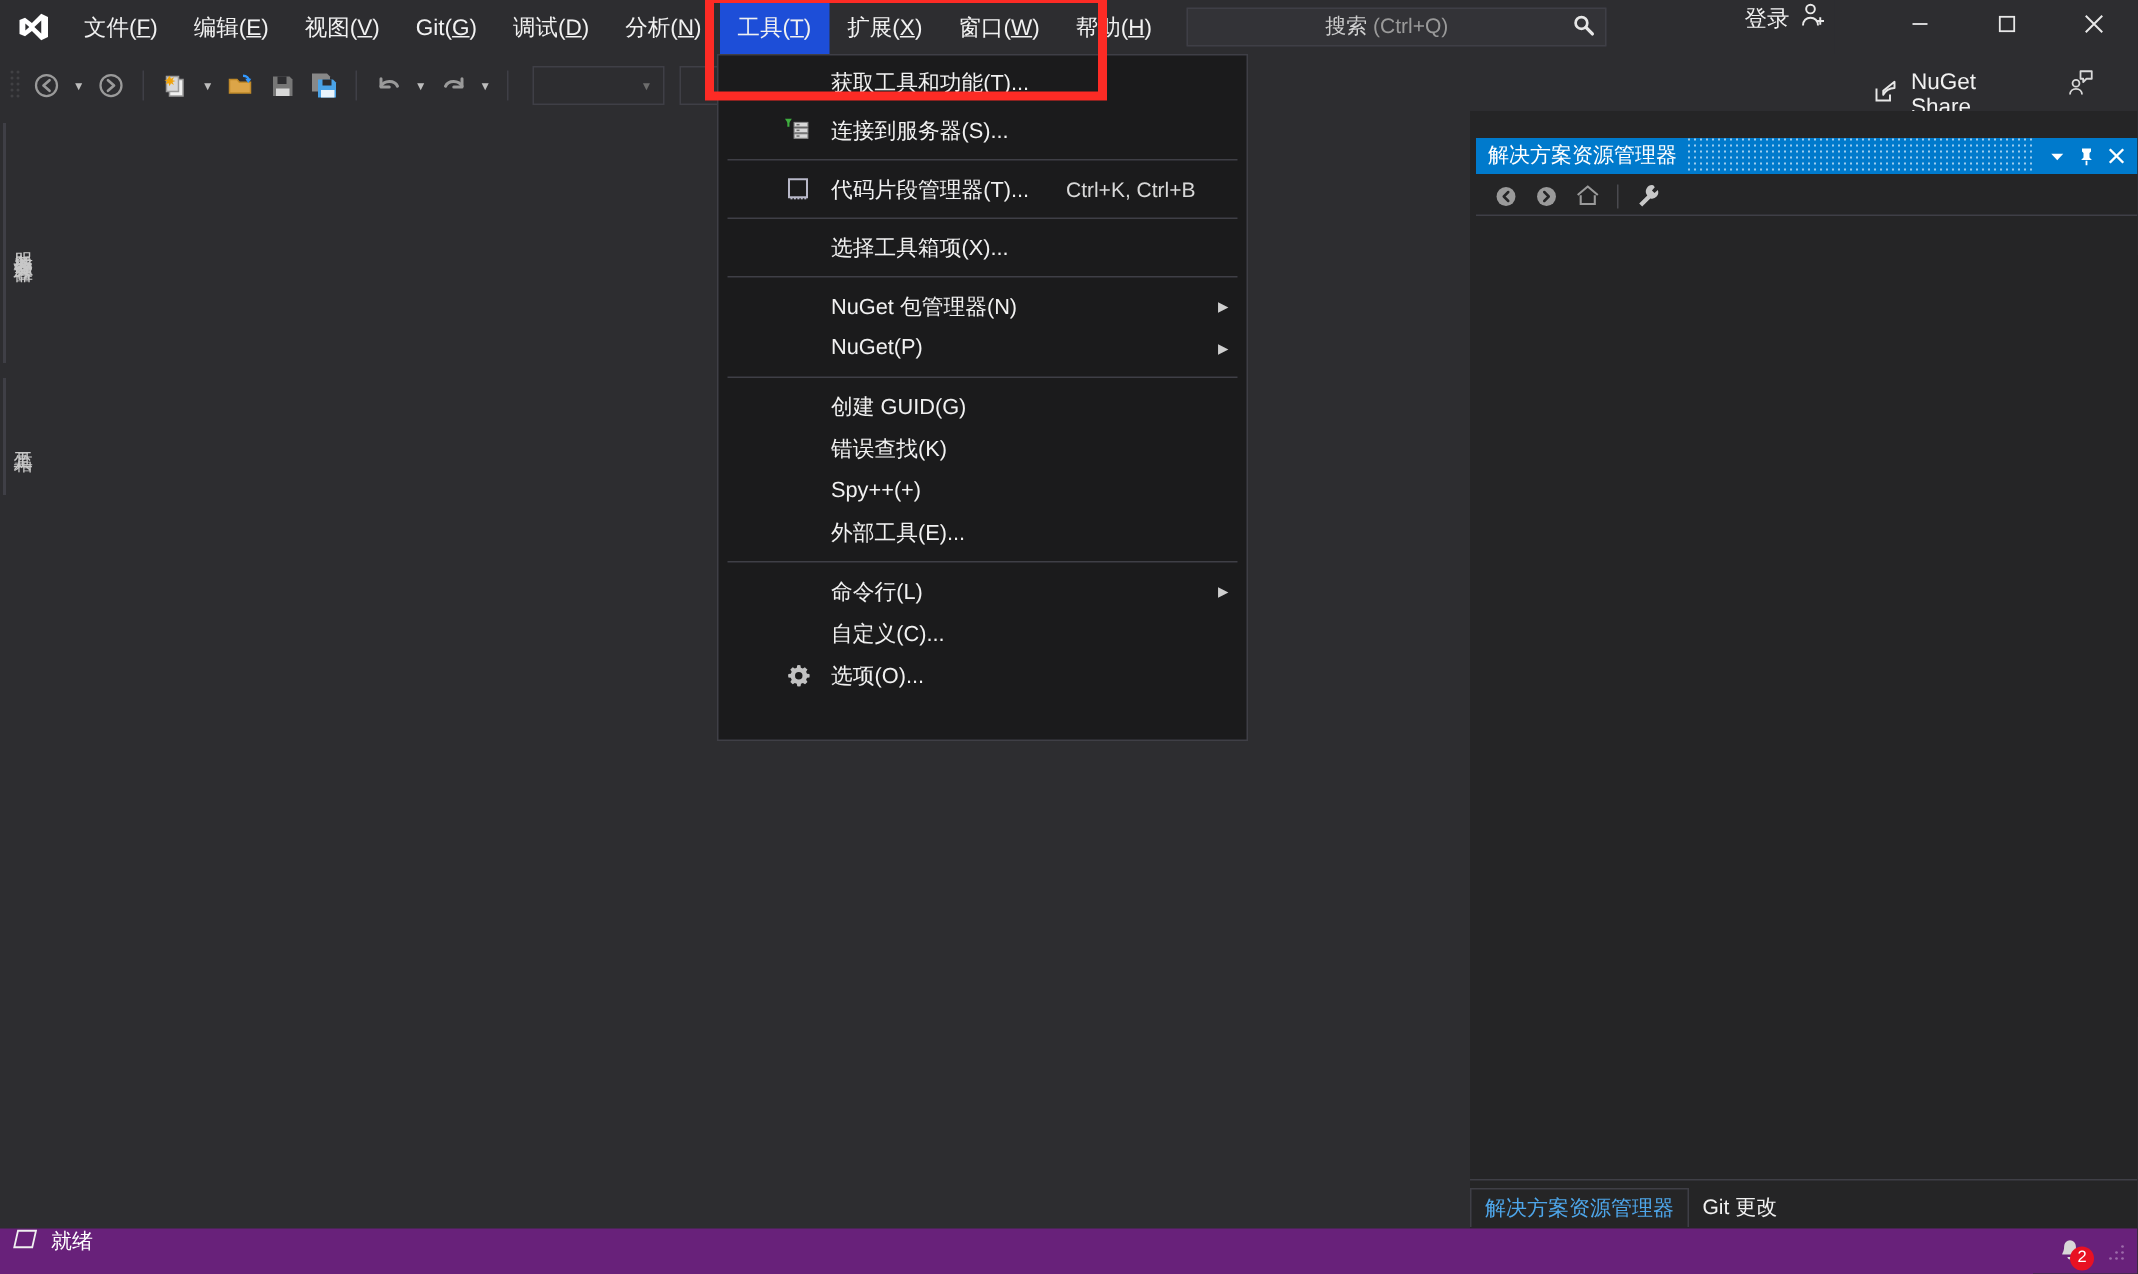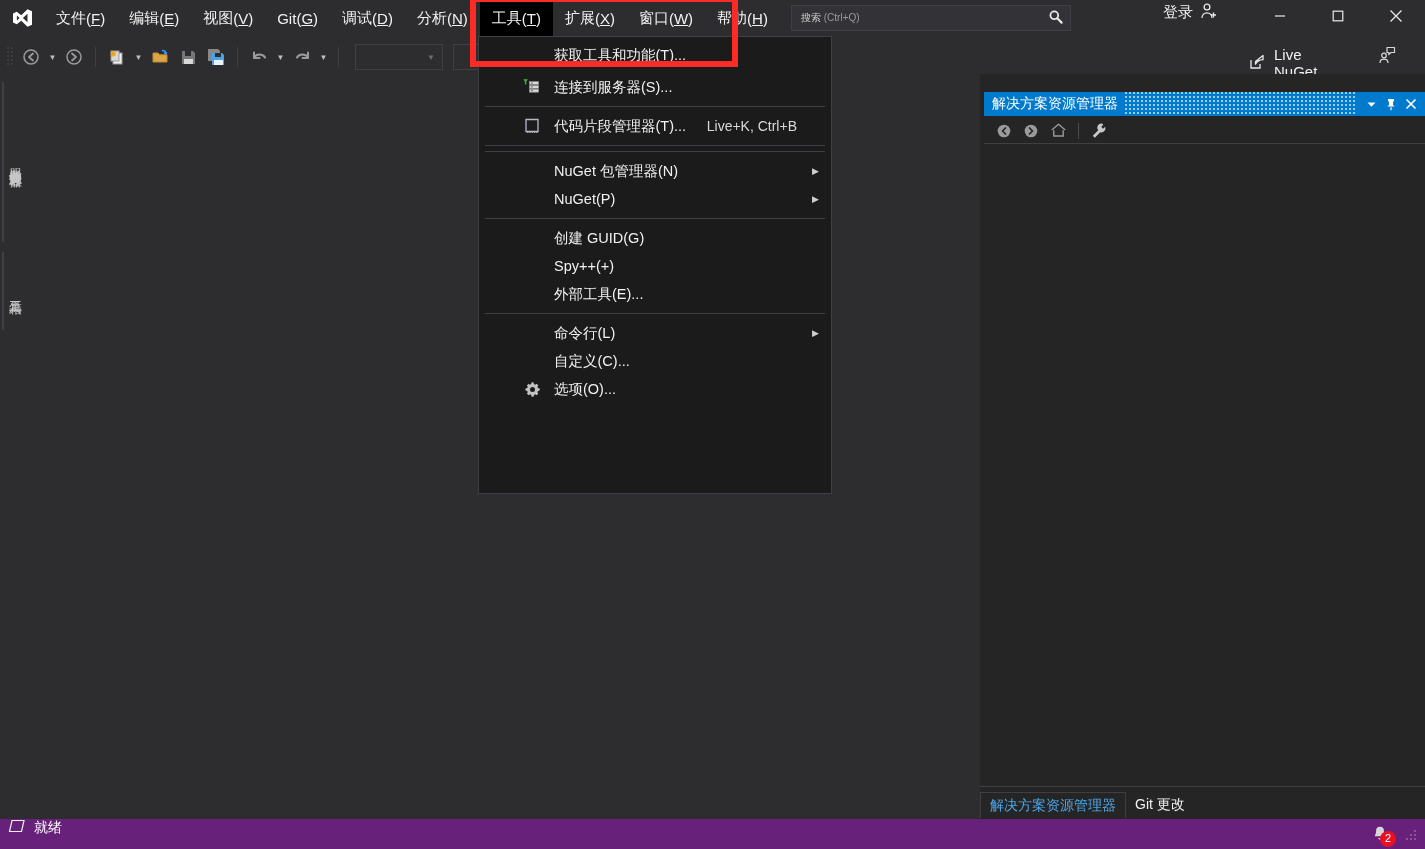--- a/index.html
+++ b/index.html
@@ -15,29 +15,29 @@
   .titlebar{
     position:absolute; left:0; top:0; width:1223px; height:36px;
     background:#2d2d30; display:flex; align-items:center;
   }
   .vslogo{ width:44px; height:36px; display:flex; align-items:center; justify-content:center; }
   .menubar{ display:flex; align-items:center; height:36px; }
   .menu-top{
     height:36px; padding:0 12px; display:flex; align-items:center;
     color:#f1f1f1; font-size:15px; white-space:nowrap; cursor:default;
   }
-  .menu-top.active{ background:#000000; }
+  .menu-top.active{ background:#1d4ed8; }
   .mnemonic{ text-decoration:underline; }
 
   .searchbox{
     position:absolute; left:791px; top:5px; width:280px; height:26px;
     background:#333337; border:1px solid #3f3f46; display:flex; align-items:center;
     padding:0 6px 0 9px;
   }
-  .searchbox .ph{ color:#9a9a9a; font-size:10px; flex:1; }
+  .searchbox .ph{ color:#9a9a9a; font-size:14px; flex:1;text-align:center; }
   .searchbox .ph b{ color:#cfcfcf; font-weight:normal; }
 
   .signin{
     position:absolute; left:1163px; top:0; height:24px; display:flex;
     align-items:center; gap:7px; color:#f1f1f1; font-size:15px;
   }
   .wbtn{
     position:absolute; top:0; width:46px; height:32px; display:flex;
     align-items:center; justify-content:center; color:#e8e8e8;
   }
@@ -208,21 +208,21 @@
         </svg>
     </div>
 
     <div class="liveshare">
       <span>
         <svg width="18" height="18" viewBox="0 0 18 18">
             <path d="M3 7v8h9v-4" fill="none" stroke="#e8e8e8" stroke-width="1.3"></path>
             <path d="M7.5 8.5 15 2.5v4.2c-4 .2-6.2 2-7.5 4.5z" fill="none" stroke="#e8e8e8" stroke-width="1.3" stroke-linejoin="round"></path>
           </svg>
       </span>
-      <span>Live NuGet</span>
+      <span>NuGet Share</span>
     </div>
     <div class="feedback">
       <svg width="18" height="18" viewBox="0 0 18 18">
           <circle cx="6" cy="9.5" r="2.3" fill="none" stroke="#d8d8d8" stroke-width="1.2"></circle>
           <path d="M2 17c0-2.3 1.8-3.8 4-3.8s4 1.5 4 3.8" fill="none" stroke="#d8d8d8" stroke-width="1.2"></path>
           <path d="M9 1.5h7.5v5H13l-2.2 2.2V6.5H9z" fill="none" stroke="#d8d8d8" stroke-width="1.2" stroke-linejoin="round"></path>
         </svg>
     </div>
   </div>
 
@@ -419,42 +419,48 @@
           <g fill="#b8b8c8">
               <rect x="4" y="14.6" width="1.3" height="1.3"></rect>
               <rect x="6.3" y="14.6" width="1.3" height="1.3"></rect>
               <rect x="8.6" y="14.6" width="1.3" height="1.3"></rect>
               <rect x="10.9" y="14.6" width="1.3" height="1.3"></rect>
               <rect x="13.2" y="14.6" width="1.3" height="1.3"></rect>
             </g>
         </svg>
       </span>
       <span class="lbl">代码片段管理器(T)...</span>
-      <span class="sc">Live+K, Ctrl+B</span>
+      <span class="sc">Ctrl+K, Ctrl+B</span>
     </div>
 
     <div class="msep"></div>
 
+    <div class="mi">
+      <span class="lbl">选择工具箱项(X)...</span>
+    </div>
 
     <div class="msep"></div>
 
     <div class="mi">
       <span class="lbl">NuGet 包管理器(N)</span>
       <span class="arw">▶</span>
     </div>
 
     <div class="mi">
       <span class="lbl">NuGet(P)</span>
       <span class="arw">▶</span>
     </div>
 
     <div class="msep"></div>
 
     <div class="mi">
       <span class="lbl">创建 GUID(G)</span>
+    </div>
+    <div class="mi">
+      <span class="lbl">错误查找(K)</span>
     </div>
     <div class="mi">
       <span class="lbl">Spy++(+)</span>
     </div>
     <div class="mi">
       <span class="lbl">外部工具(E)...</span>
     </div>
 
     <div class="msep"></div>
 

